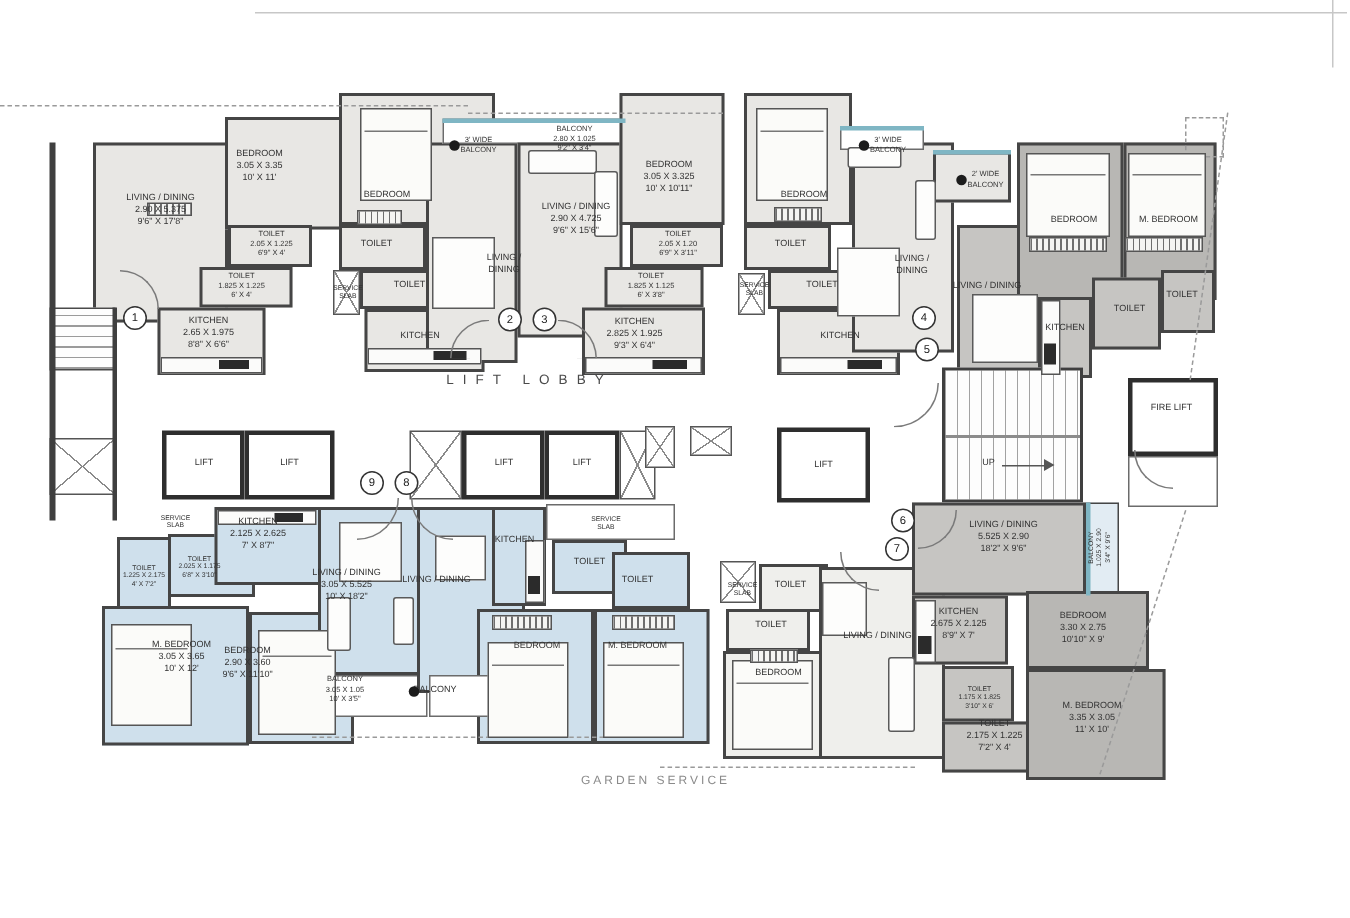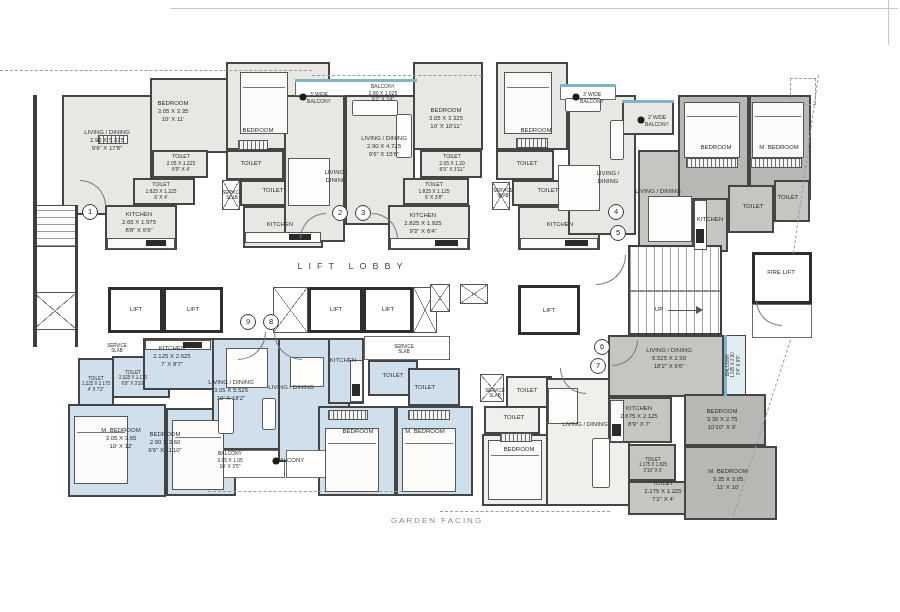--- a/index.html
+++ b/index.html
@@ -354,21 +354,21 @@
     </div>
     <div class="lbl " style="left: 710px; top: 220px;">
       <div>KITCHEN</div>
     </div>
     <div class="lbl " style="left: 753px; top: 207px;">
       <div>TOILET</div>
     </div>
     <div class="lbl " style="left: 788px; top: 198px;">
       <div>TOILET</div>
     </div>
-    <div class="lbl lobby" style="left: 353px; top: 267px;">
+    <div class="lbl lobby" style="left: 353px; top: 254px;">
       <div>LIFT LOBBY</div>
     </div>
     <div class="lbl " style="left: 136px; top: 310px;">
       <div>LIFT</div>
     </div>
     <div class="lbl " style="left: 193px; top: 310px;">
       <div>LIFT</div>
     </div>
     <div class="lbl " style="left: 336px; top: 310px;">
       <div>LIFT</div>
@@ -494,21 +494,21 @@
       <div>TOILET</div>
       <div>2.175 X 1.225</div>
       <div>7'2" X 4'</div>
     </div>
     <div class="lbl " style="left: 728px; top: 480px;">
       <div>M. BEDROOM</div>
       <div>3.35 X 3.05</div>
       <div>11' X 10'</div>
     </div>
     <div class="lbl garden" style="left: 437px; top: 521px;">
-      <div>GARDEN FACING</div>
+      <div>GARDEN SERVICE</div>
     </div>
     <div class="marker" style="left: 90px; top: 212px;">1</div>
     <div class="marker" style="left: 340px; top: 213px;">2</div>
     <div class="marker" style="left: 363px; top: 213px;">3</div>
     <div class="marker" style="left: 616px; top: 212px;">4</div>
     <div class="marker" style="left: 618px; top: 233px;">5</div>
     <div class="marker" style="left: 602px; top: 347px;">6</div>
     <div class="marker" style="left: 598px; top: 366px;">7</div>
     <div class="marker" style="left: 271px; top: 322px;">8</div>
     <div class="marker" style="left: 248px; top: 322px;">9</div>

